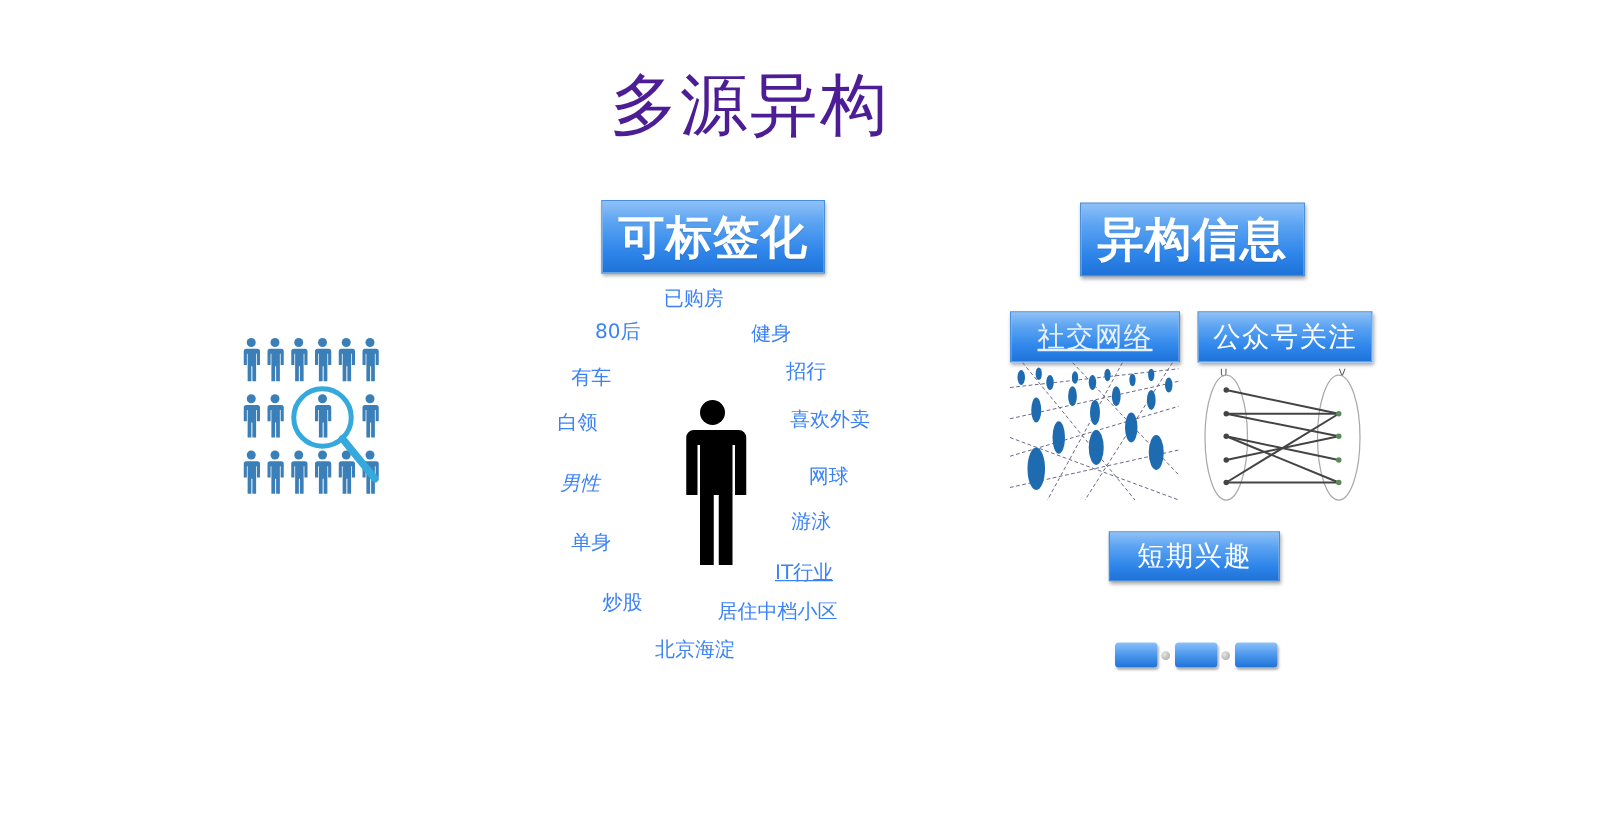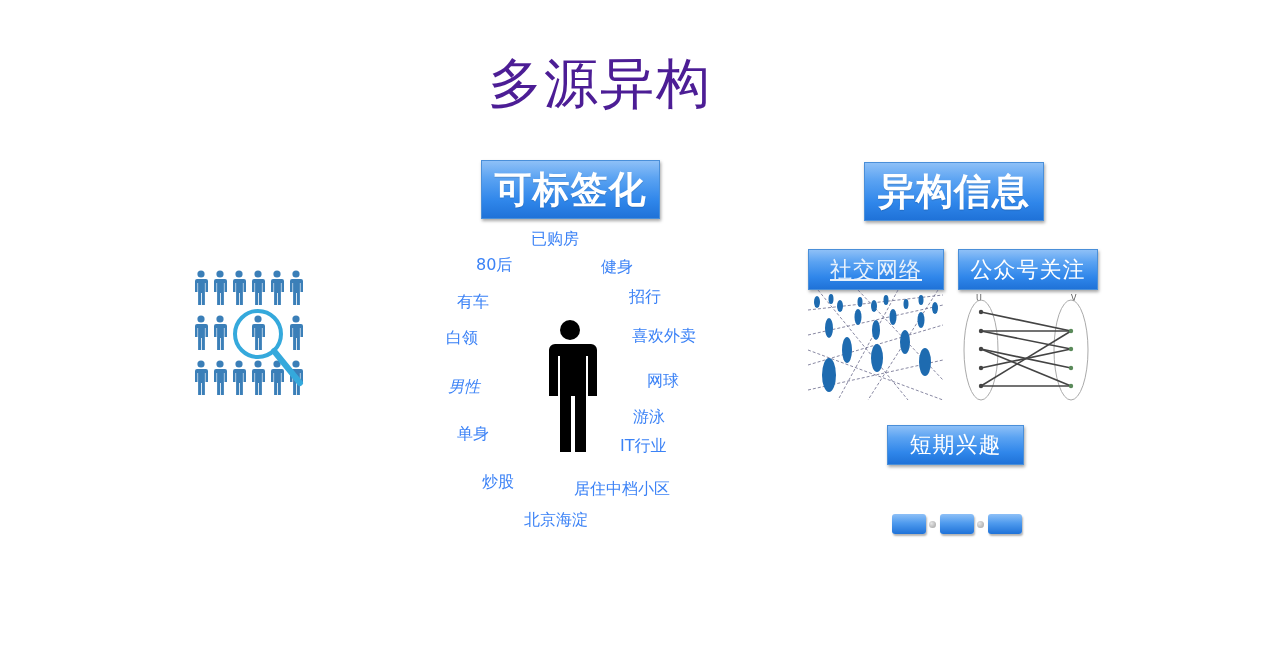--- a/index.html
+++ b/index.html
@@ -83,21 +83,21 @@
 <div class="tag" style="left:476px; top:255px;">80后</div>
 <div class="tag" style="left:601px; top:257px;">健身</div>
 <div class="tag" style="left:457px; top:292px;">有车</div>
 <div class="tag" style="left:629px; top:287px;">招行</div>
 <div class="tag" style="left:632px; top:326px;">喜欢外卖</div>
 <div class="tag" style="left:446px; top:328px;">白领</div>
 <div class="tag" style="left:647px; top:371px;">网球</div>
 <div class="tag" style="left:448px; top:377px;font-style:italic;">男性</div>
 <div class="tag" style="left:633px; top:407px;">游泳</div>
 <div class="tag" style="left:457px; top:424px;">单身</div>
-<div class="tag" style="left:620px; top:436px;">IT行业</div>
+<div class="tag" style="left:620px; top:448px;text-decoration:underline;">IT行业</div>
 <div class="tag" style="left:482px; top:472px;">炒股</div>
 <div class="tag" style="left:574px; top:479px;">居住中档小区</div>
 <div class="tag" style="left:500px; top:510px;margin-left:24px;">北京海淀</div>
 
 <div class="btn-blue btn-main" style="left:864px; top:147px; width:178px; height:57px;margin-top:15px;">
   <span>异构信息</span>
 </div>
 
 <div class="btn-blue btn-sub" style="left:808px; top:249px; width:134px; height:39px; color:#e8f1fb;text-decoration:underline;">
   <span>社交网络</span>

